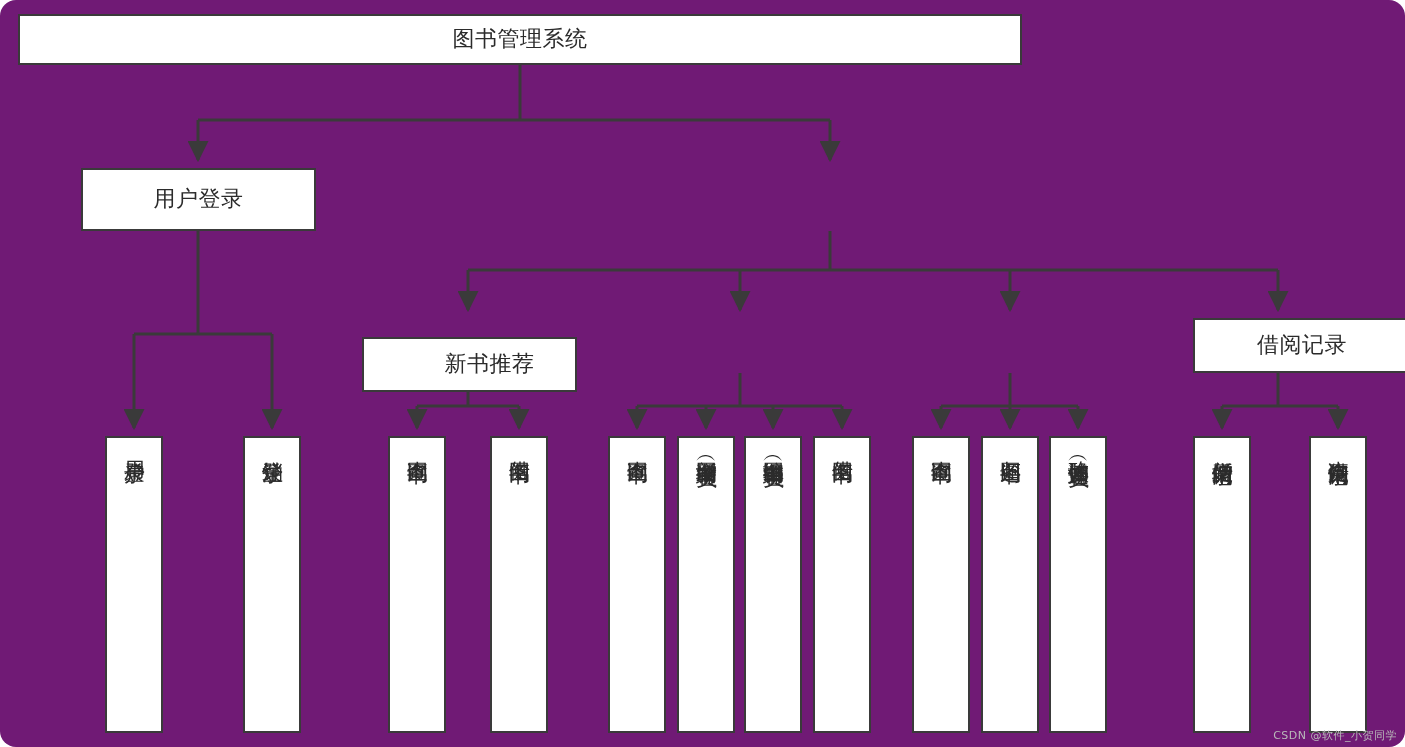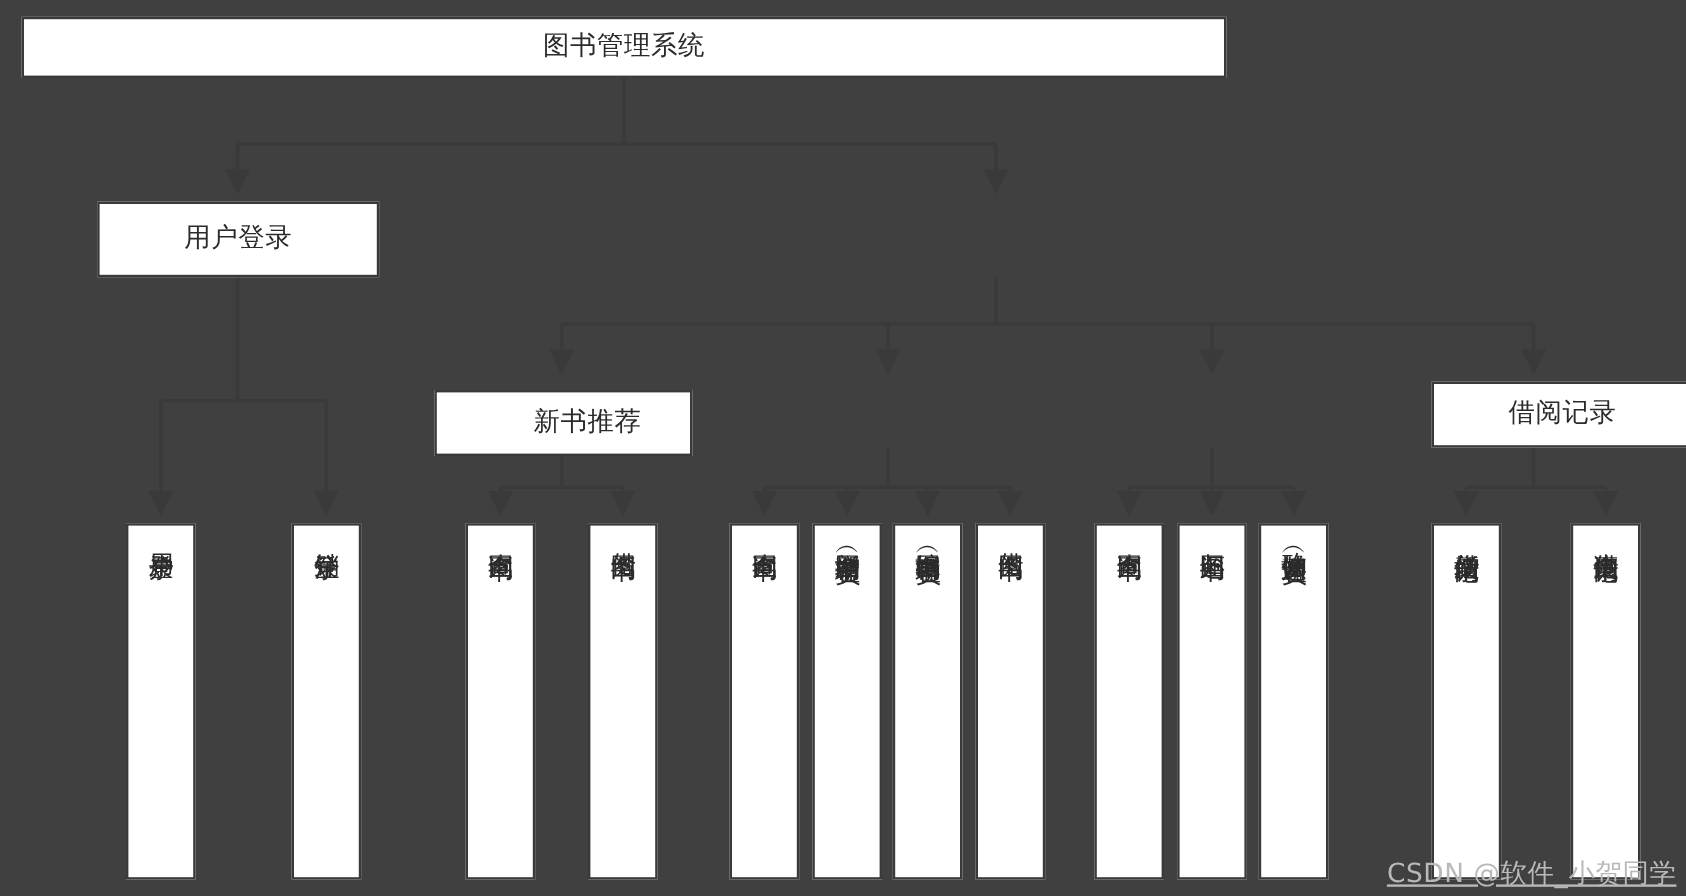--- a/index.html
+++ b/index.html
@@ -8,22 +8,23 @@
     padding: 0;
     background: #ffffff;
   }
   body {
     font-family: "DejaVu Sans", "Liberation Sans", sans-serif;
   }
   #diagram-root {
     position: relative;
     width: 1405px;
     height: 747px;
-    background: #404040;
+    background: #701a75;
     overflow: hidden;
+    border-radius: 16px;
   }
   svg.wires {
     position: absolute;
     left: 0;
     top: 0;
     width: 1405px;
     height: 747px;
     pointer-events: none;
   }
   .node {
@@ -56,25 +57,24 @@
     text-orientation: upright;
     font-size: 21px;
     line-height: 1.18;
     letter-spacing: 1px;
     margin: 0 auto;
   }
   .watermark {
     position: absolute;
     right: 8px;
     bottom: 4px;
-    font-size: 22px;
+    font-size: 11px;
     color: #b9b9b9;
     white-space: nowrap;
     letter-spacing: 0.5px;
-    text-decoration: underline;
   }
 </style>
 </head>
 <body>
 
 <div id="diagram-root">
 
   <svg class="wires" viewBox="0 0 1405 747" xmlns="http://www.w3.org/2000/svg">
     <defs>
       <marker id="arrow" viewBox="0 0 10 10" refX="9" refY="5" markerWidth="7" markerHeight="7" orient="auto-start-reverse">
@@ -126,21 +126,21 @@
   </svg>
 
   <div class="node horiz" style="left:18px; top:14px; width:1004px; height:51px;">
     <span class="node-label">图书管理系统</span>
   </div>
 
   <div class="node horiz" style="left:81px; top:168px; width:235px; height:63px;">
     <span class="node-label">用户登录</span>
   </div>
 
-  <div class="node horiz" style="left:362px; top:325px; width:215px; height:55px;padding-left:40px;">
+  <div class="node horiz" style="left:362px; top:337px; width:215px; height:55px;padding-left:40px;">
     <span class="node-label">新书推荐</span>
   </div>
   <div class="node horiz" style="left:1170px; top:318px; width:218px; height:55px;margin-left:23px;">
     <span class="node-label">借阅记录</span>
   </div>
 
   <div class="node vert" style="left:105px; top:436px; width:58px; height:297px;">
     <span class="node-label">用户登录</span>
   </div>
   <div class="node vert" style="left:243px; top:436px; width:58px; height:297px;">

